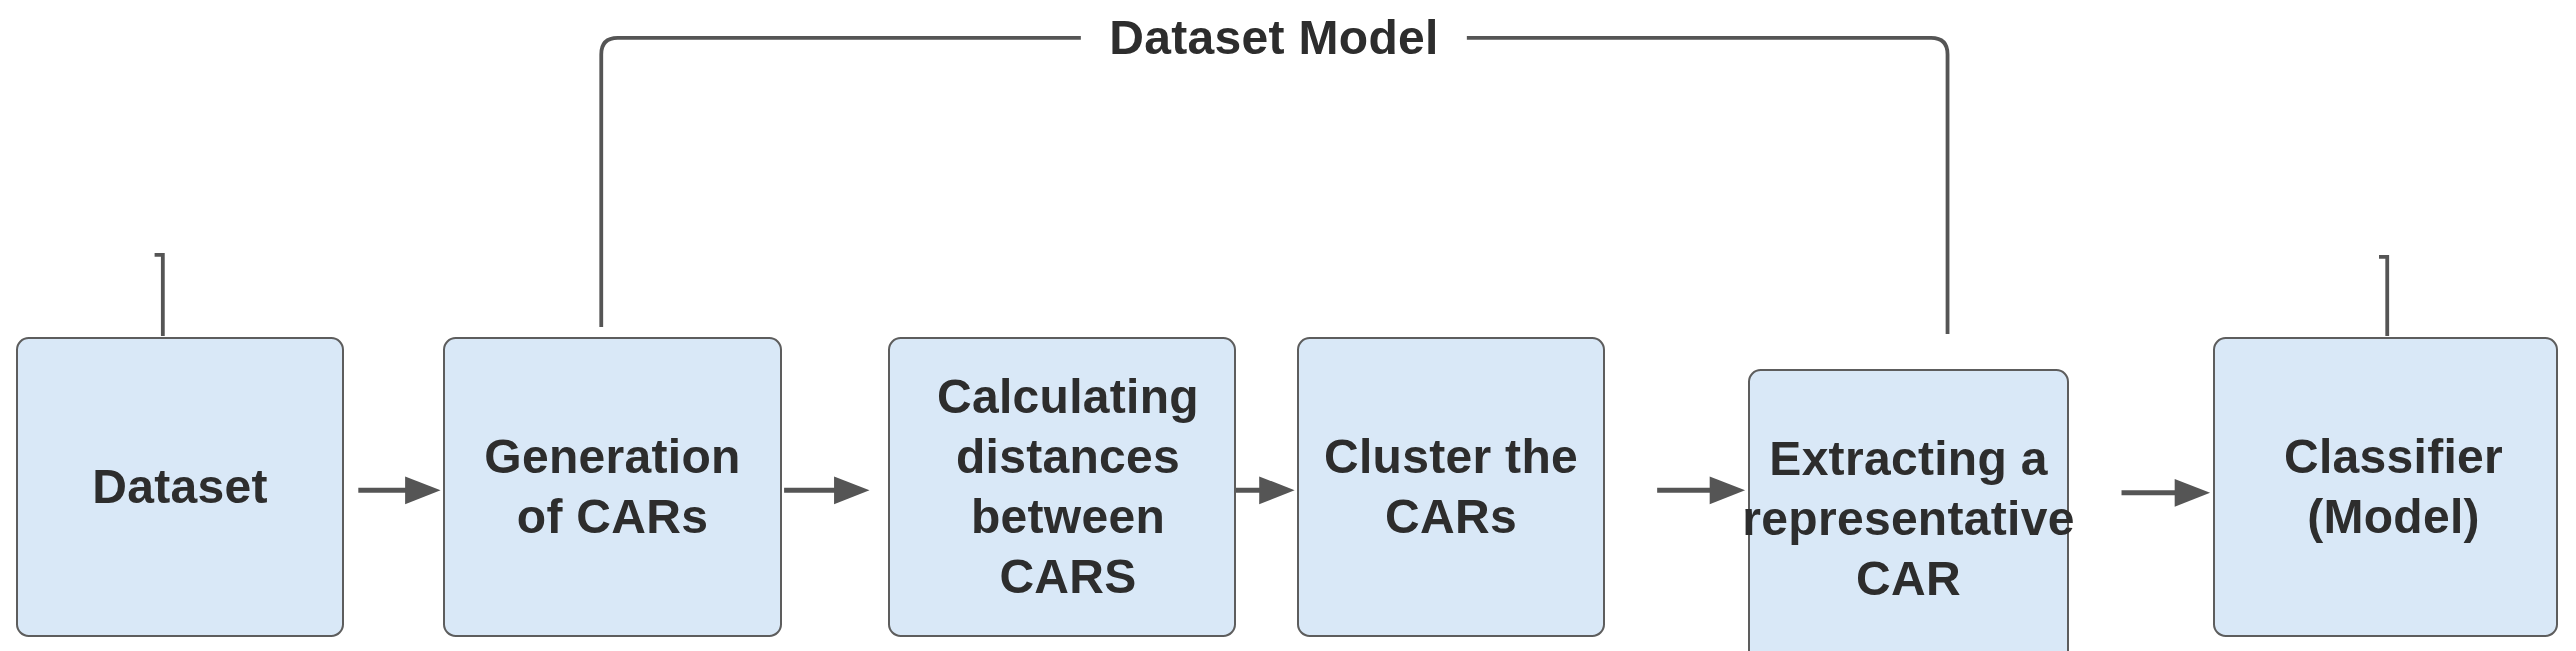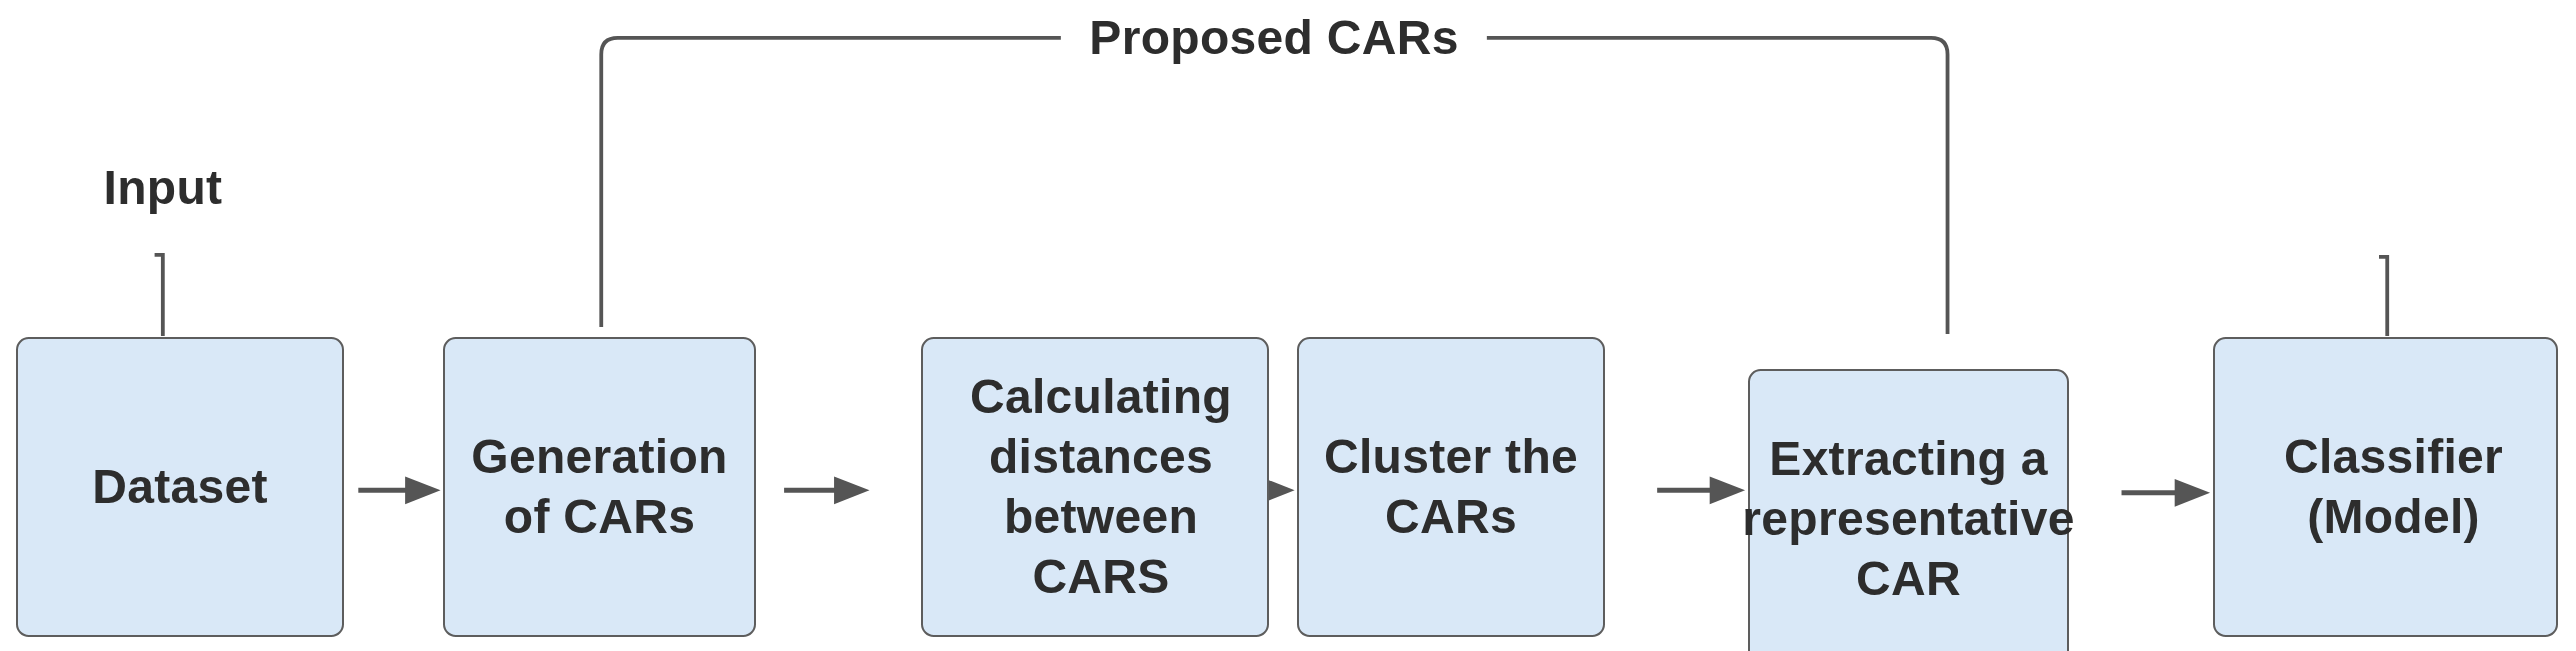--- a/index.html
+++ b/index.html
@@ -37,22 +37,22 @@
   }
   .node .label {
     white-space: pre-line;
     font-size: 48px;
     line-height: 1.25;
     font-weight: 700;
     color: #2d2d2d;
     letter-spacing: 0.3px;
   }
   #node-dataset        { left: 16px;   width: 328px; }
-  #node-generation     { left: 443px;  width: 313px; text-align: center; }
-  #node-distances      { left: 921px; width: 348px; padding-left: 12px; }
+  #node-generation     { left: 443px;  width: 339px; text-align: center; }
+  #node-distances      { left: 888px; width: 348px; padding-left: 12px; }
   #node-cluster        { left: 1297px; width: 308px; }
   #node-extracting     { left: 1748px; width: 321px; margin-top: 32px; }
   #node-classifier     { left: 2213px; width: 345px; padding-left: 16px; }
 
   .floating-label {
     position: absolute;
     font-size: 48px;
     font-weight: 700;
     color: #2d2d2d;
     letter-spacing: 0.3px;
@@ -109,24 +109,23 @@
       <line x1="2619" y1="775" x2="2704" y2="775" stroke="#555555" stroke-width="8"></line>
       <polygon points="2758,775 2702,753 2702,797" fill="#555555"></polygon>
     </g>
 
     <g>
       <line x1="3353" y1="779" x2="3439" y2="779" stroke="#555555" stroke-width="8"></line>
       <polygon points="3493,779 3437,757 3437,801" fill="#555555"></polygon>
     </g>
   </svg>
 
-  <div class="floating-label" id="input-label">Input</div>
 
 
-  <div class="floating-label" id="proposed-model-label">Proposed CARs</div>
+  <div class="floating-label" id="proposed-model-label">Dataset Model</div>
 
   <div class="node" id="node-dataset">
     <span class="label">Dataset</span>
   </div>
 
   <div class="node" id="node-generation">
     <span class="label">Generation
 of CARs</span>
   </div>
 

